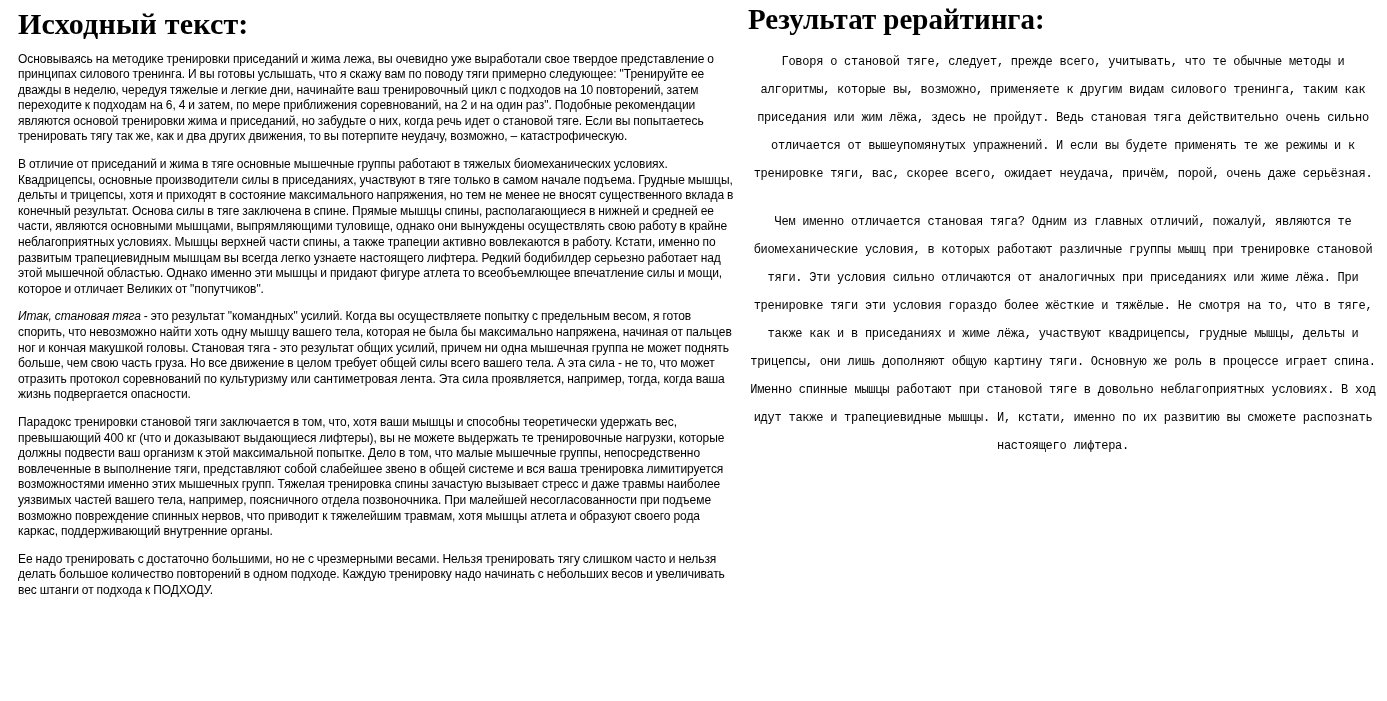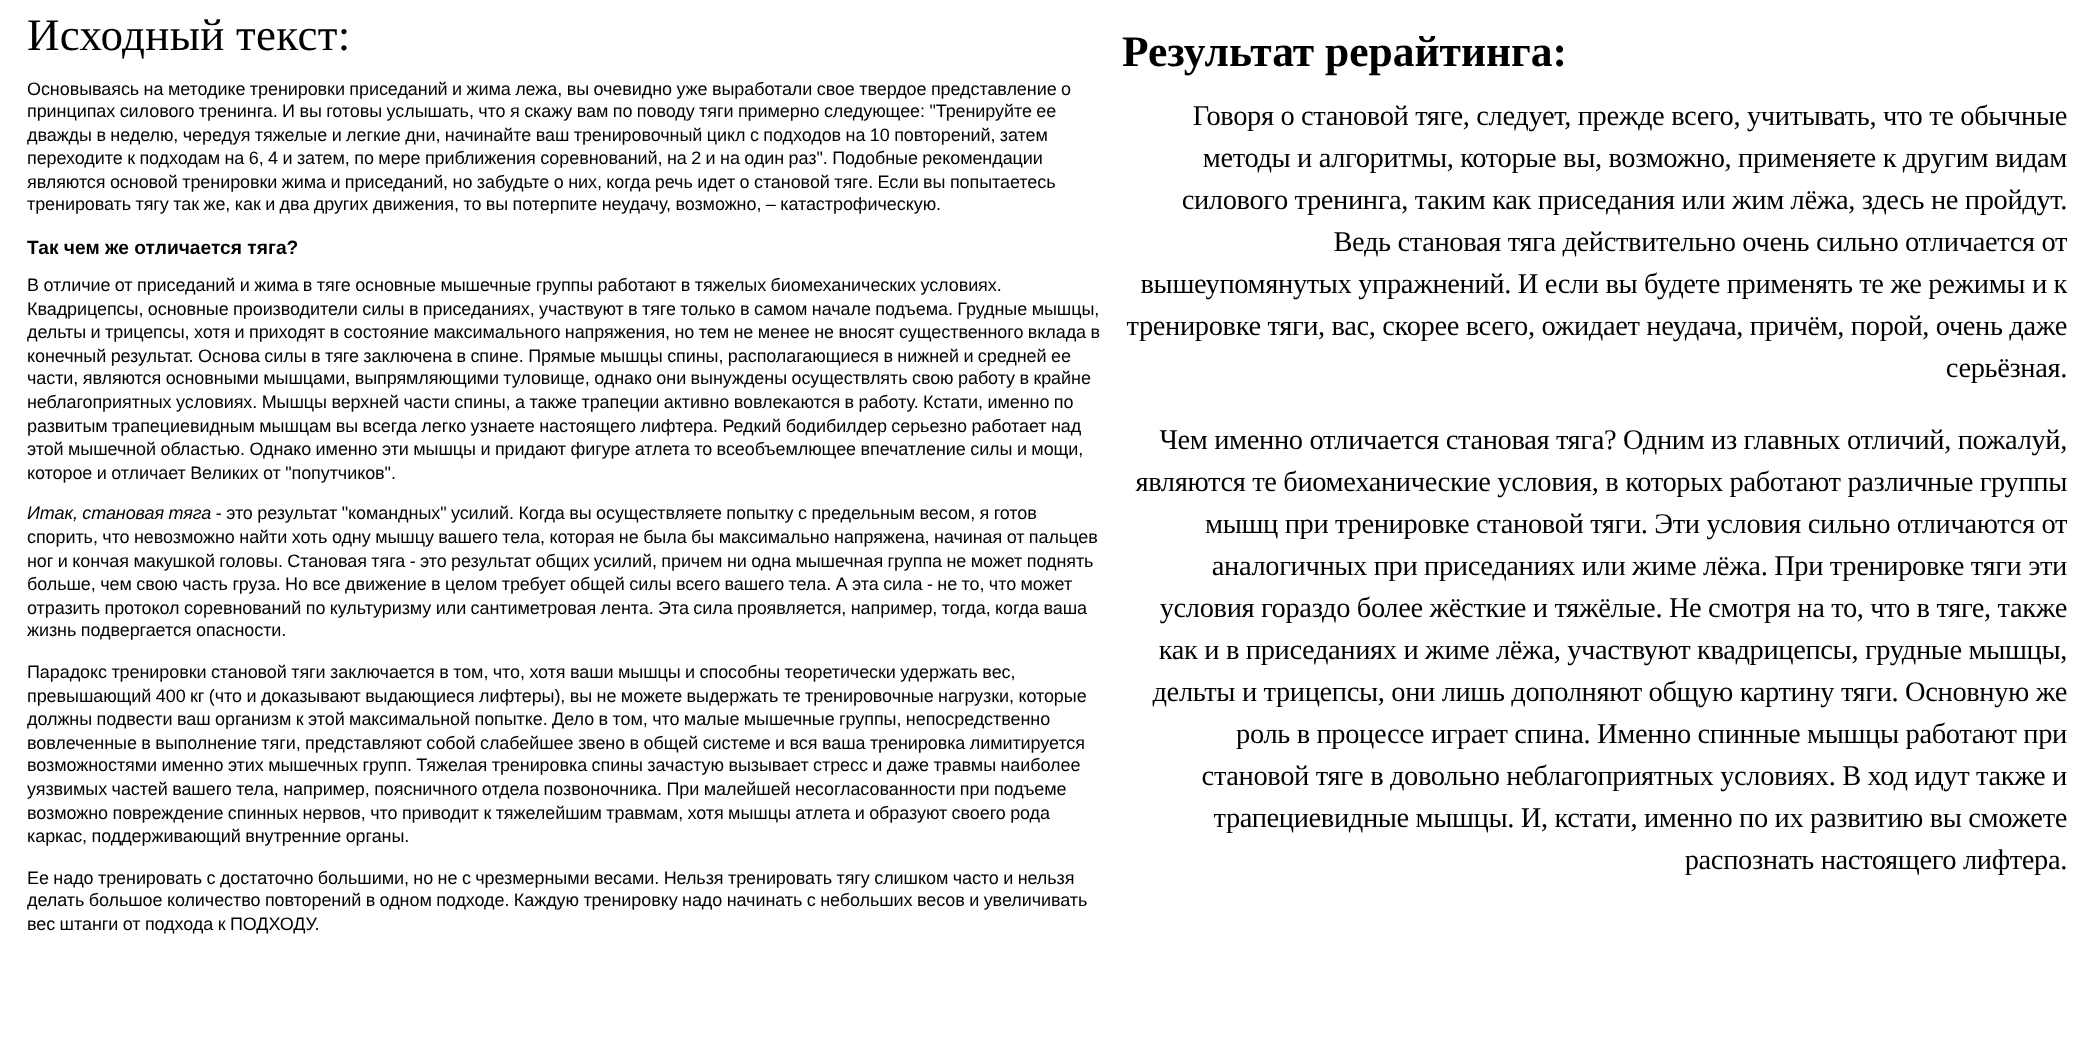--- a/index.html
+++ b/index.html
@@ -27,27 +27,27 @@
     box-sizing: border-box;
   }
   .col-left {
     left: 18px;
     width: 722px;
     padding-top: 8px;
   }
   .col-right {
     left: 748px;
     width: 630px;
-    padding-top: 20px;
+    padding-top: 4px;
   }
 
   
   .col-left .col-title {
     font-family: "Liberation Serif", serif;
-    font-weight: normal;
+    font-weight: bold;
     font-size: 30px;
     line-height: 1.05;
     margin: 0 0 12px 0;
     letter-spacing: 0.2px;
   }
   .col-left .para {
     font-family: "Liberation Sans", sans-serif;
     font-size: 12px;
     line-height: 15.6px;
     margin: 0 0 12px 0;
@@ -76,40 +76,39 @@
     margin: 0 0 14px 0;
   }
   .col-right .sub-head {
     font-family: "Liberation Serif", serif;
     font-weight: bold;
     font-size: 15px;
     line-height: 19px;
     margin: 0 0 18px 0;
   }
   .col-right .para {
-    font-family: Liberation Serif, serif;
-    font-size: 19px;
+    font-family: Liberation Mono, monospace;
+    font-size: 12px;
     line-height: 28px;
     margin: 0 0 20px 0;
-    text-align: right;
+    text-align: center;
     letter-spacing: -0.25px;
   }
 </style>
 </head>
 <body style="background: rgb(255, 255, 255); color: rgb(0, 0, 0);">
 
 <div class="page">
 
   <div class="col col-left">
 
     <h1 class="col-title">Исходный текст:</h1>
 
     <p class="para">Основываясь на методике тренировки приседаний и жима лежа, вы очевидно уже выработали свое твердое представление о принципах силового тренинга. И вы готовы услышать, что я скажу вам по поводу тяги примерно следующее: "Тренируйте ее дважды в неделю, чередуя тяжелые и легкие дни, начинайте ваш тренировочный цикл с подходов на 10 повторений, затем переходите к подходам на 6, 4 и затем, по мере приближения соревнований, на 2 и на один раз". Подобные рекомендации являются основой тренировки жима и приседаний, но забудьте о них, когда речь идет о становой тяге. Если вы попытаетесь тренировать тягу так же, как и два других движения, то вы потерпите неудачу, возможно, – катастрофическую.</p>
 
-    <h2 class="sub-head">Так чем же отличается тяга?</h2>
 
     <p class="para">В отличие от приседаний и жима в тяге основные мышечные группы работают в тяжелых биомеханических условиях. Квадрицепсы, основные производители силы в приседаниях, участвуют в тяге только в самом начале подъема. Грудные мышцы, дельты и трицепсы, хотя и приходят в состояние максимального напряжения, но тем не менее не вносят существенного вклада в конечный результат. Основа силы в тяге заключена в спине. Прямые мышцы спины, располагающиеся в нижней и средней ее части, являются основными мышцами, выпрямляющими туловище, однако они вынуждены осуществлять свою работу в крайне неблагоприятных условиях. Мышцы верхней части спины, а также трапеции активно вовлекаются в работу. Кстати, именно по развитым трапециевидным мышцам вы всегда легко узнаете настоящего лифтера. Редкий бодибилдер серьезно работает над этой мышечной областью. Однако именно эти мышцы и придают фигуре атлета то всеобъемлющее впечатление силы и мощи, которое и отличает Великих от "попутчиков".</p>
 
     <p class="para"><span class="it">Итак, становая тяга</span><span> - это результат "командных" усилий. Когда вы осуществляете попытку с предельным весом, я готов спорить, что невозможно найти хоть одну мышцу вашего тела, которая не была бы максимально напряжена, начиная от пальцев ног и кончая макушкой головы. Становая тяга - это результат общих усилий, причем ни одна мышечная группа не может поднять больше, чем свою часть груза. Но все движение в целом требует общей силы всего вашего тела. А эта сила - не то, что может отразить протокол соревнований по культуризму или сантиметровая лента. Эта сила проявляется, например, тогда, когда ваша жизнь подвергается опасности.</span></p>
 
     <p class="para">Парадокс тренировки становой тяги заключается в том, что, хотя ваши мышцы и способны теоретически удержать вес, превышающий 400 кг (что и доказывают выдающиеся лифтеры), вы не можете выдержать те тренировочные нагрузки, которые должны подвести ваш организм к этой максимальной попытке. Дело в том, что малые мышечные группы, непосредственно вовлеченные в выполнение тяги, представляют собой слабейшее звено в общей системе и вся ваша тренировка лимитируется возможностями именно этих мышечных групп. Тяжелая тренировка спины зачастую вызывает стресс и даже травмы наиболее уязвимых частей вашего тела, например, поясничного отдела позвоночника. При малейшей несогласованности при подъеме возможно повреждение спинных нервов, что приводит к тяжелейшим травмам, хотя мышцы атлета и образуют своего рода каркас, поддерживающий внутренние органы.</p>
 
 
     <p class="para">Ее надо тренировать с достаточно большими, но не с чрезмерными весами. Нельзя тренировать тягу слишком часто и нельзя делать большое количество повторений в одном подходе. Каждую тренировку надо начинать с небольших весов и увеличивать вес штанги от подхода к ПОДХОДУ.</p>
   </div>

